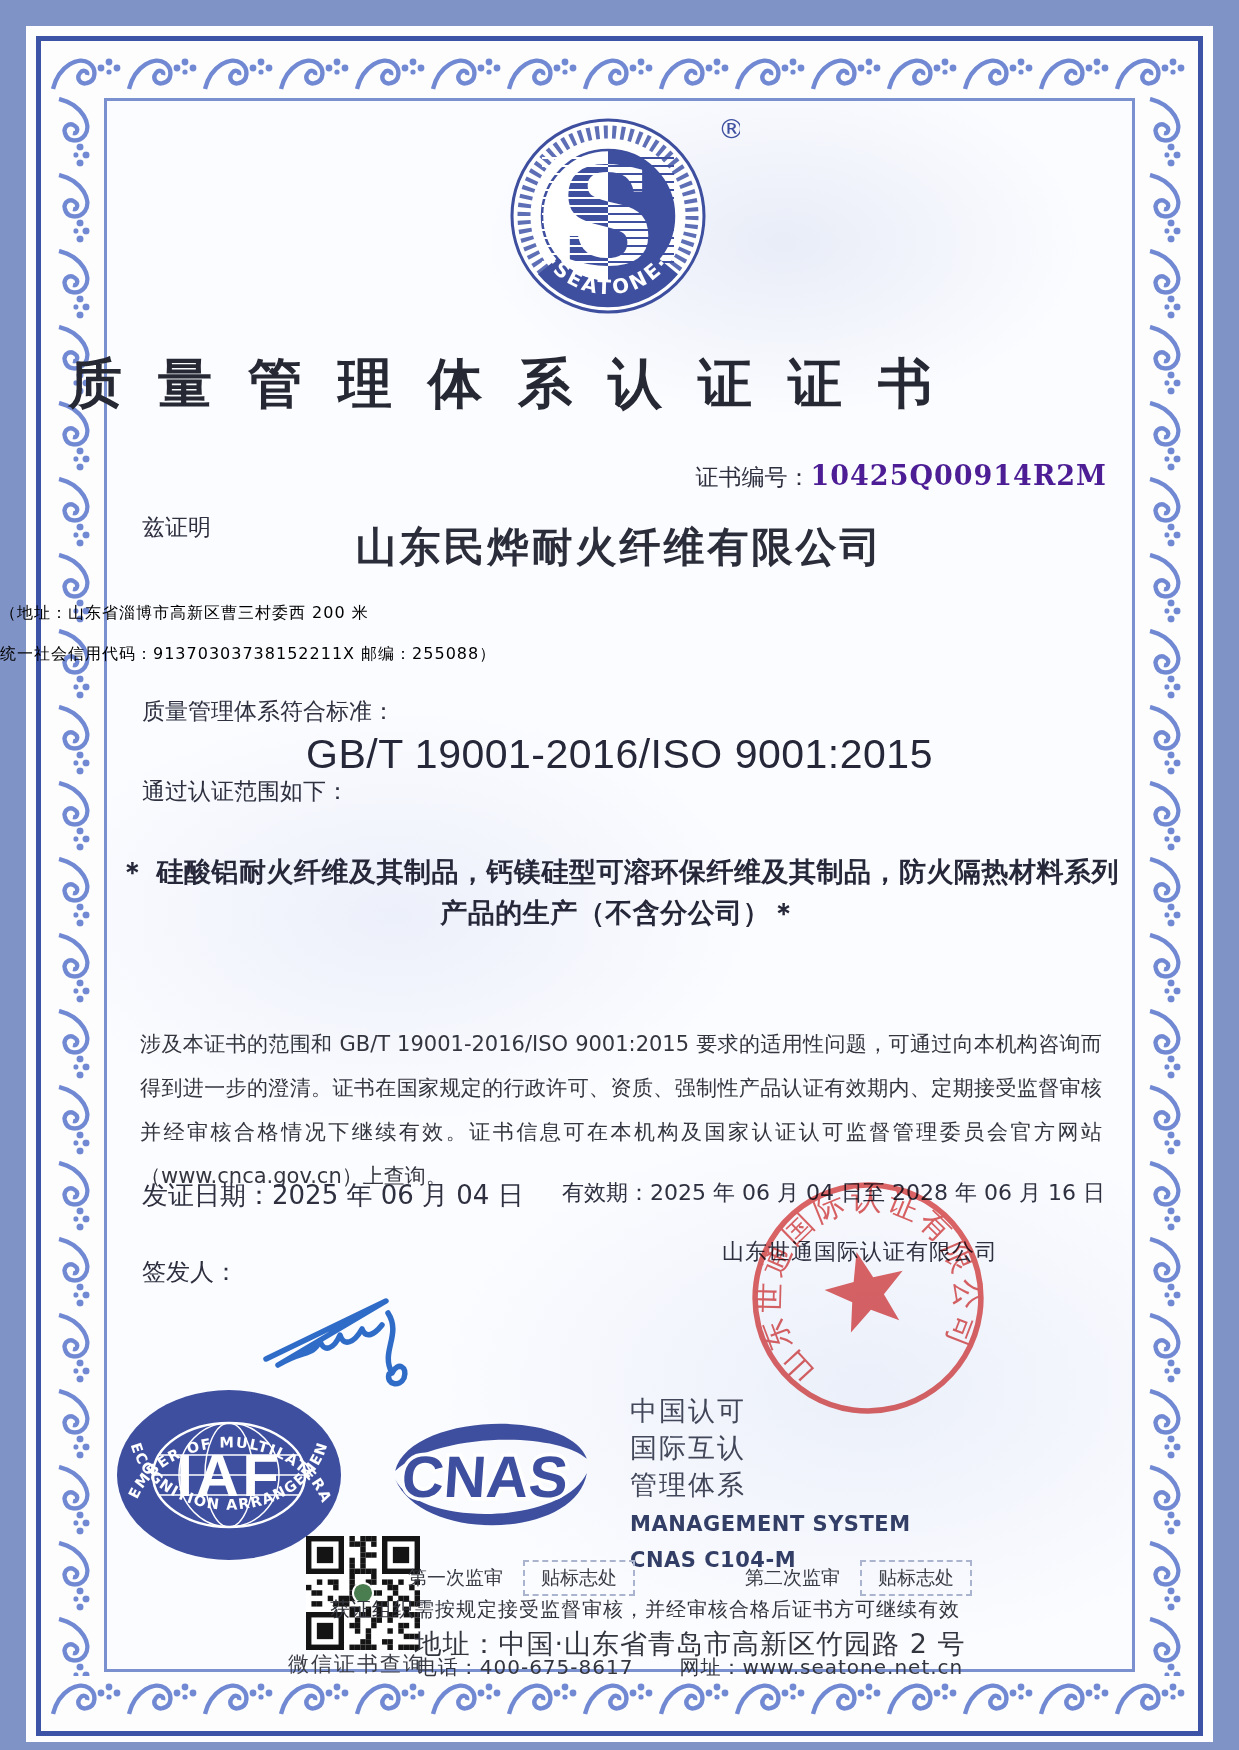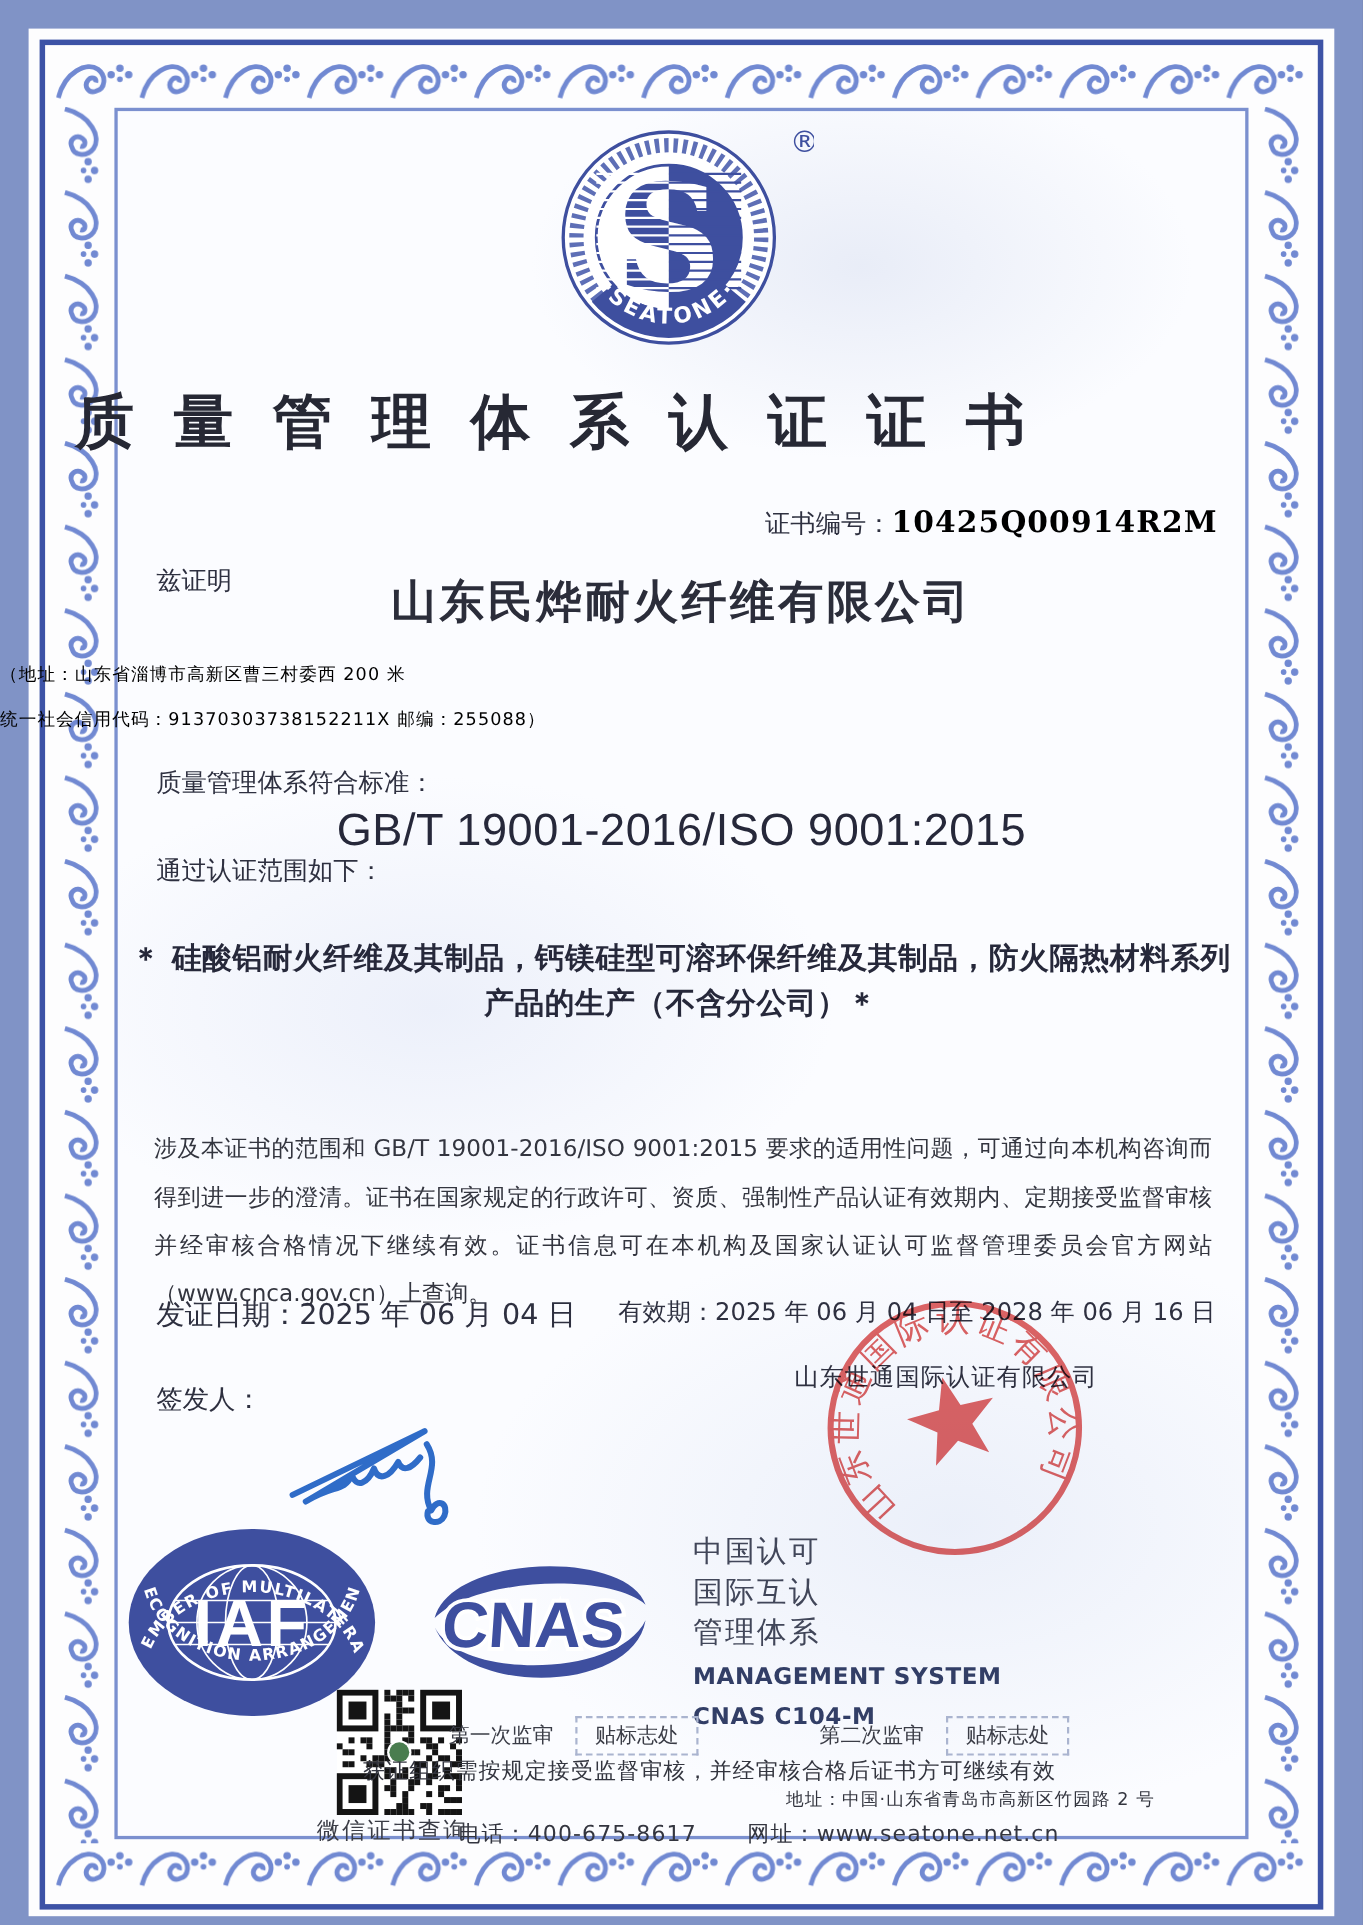--- a/index.html
+++ b/index.html
@@ -12,41 +12,41 @@
       radial-gradient(430px 250px at 66% 9%, rgba(210,218,238,.45), transparent 70%),
       radial-gradient(520px 300px at 28% 52%, rgba(224,230,246,.55), transparent 70%),
       radial-gradient(620px 380px at 74% 82%, rgba(219,227,244,.5), transparent 70%),
       #fbfcff;}
   .strip{position:absolute;}
   .content{position:absolute;left:0;top:0;width:1239px;height:1750px;}
   .abs{position:absolute;}
   .title{left:0;width:1000px;top:348px;text-align:center;font-family:"DejaVu Serif","Liberation Serif",serif;
          font-size:54px;font-weight:600;color:#262834;letter-spacing:36px;padding-left:36px;box-sizing:border-box;}
   .certno{top:460px;right:132px;font-size:23px;color:#2e3040;}
-  .certno b{font-family:"DejaVu Serif",serif;font-size:27px;color:#000000;letter-spacing:1px;}
+  .certno b{font-family:"DejaVu Serif",serif;font-size:27px;color:#4c1d95;letter-spacing:1px;}
   .label{font-size:23px;color:#2e3040;}
   .company{top:520px;left:0;width:1239px;text-align:center;font-size:41px;font-weight:700;color:#2b2d3a;letter-spacing:3px;}
   .addr{left:0;width:1239px;font-size:16px;color:#000000;letter-spacing:1px;}
   .standard{top:731px;left:0;width:1239px;text-align:center;font-family:"Liberation Sans",sans-serif;
             font-size:41px;font-weight:500;color:#26283a;letter-spacing:.5px;}
   .scope{top:851px;left:114px;width:1010px;text-align:center;font-size:27px;font-weight:700;
          color:#26283a;line-height:41px;letter-spacing:.5px;}
   .terms{top:1022px;left:140px;width:962px;font-size:21px;line-height:44px;text-align:justify;color:#33353f;}
   .dateL{top:1178px;left:142px;font-size:26px;color:#2e3040;}
   .dateR{top:1178px;right:134px;font-size:22px;color:#2e3040;}
   .certifier{top:1237px;left:620px;width:480px;text-align:center;font-size:22px;color:#2e3040;letter-spacing:1px;}
   .signer{top:1256px;left:142px;font-size:24px;color:#2e3040;}
   .cnblock{top:1392px;left:630px;line-height:37px;font-size:27px;color:#414659;letter-spacing:2px;}
   .cnblock .en{font-size:21px;font-weight:700;color:#323e66;letter-spacing:.5px;line-height:30px;margin-top:6px;}
   .qrcap{top:1650px;left:288px;width:175px;text-align:left;font-size:21px;color:#3a3c46;letter-spacing:2px;}
   .footrow{top:1560px;left:330px;width:720px;display:flex;justify-content:center;align-items:center;gap:20px;font-size:19px;color:#3a3c46;}
   .stickbox{border:2px dashed #aab4cf;padding:3px 16px;color:#3a3c46;}
   .gap{width:70px;}
   .footnote{top:1596px;left:330px;width:720px;font-size:20px;color:#33353f;letter-spacing:1px;}
-  .footaddr{top:1626px;left:330px;width:720px;text-align:right;font-size:16px;color:#33353f;letter-spacing:1px;}
+  .footaddr{top:1626px;left:330px;width:720px;text-align:center;font-size:27px;color:#33353f;letter-spacing:1px;}
   .foottel{top:1654px;left:330px;width:720px;text-align:center;font-size:20px;color:#33353f;letter-spacing:1px;}
   .foottel span.sp{display:inline-block;width:46px;}
   .stamp{mix-blend-mode:multiply;opacity:.92;}
 </style>
 </head>
 <body>
 
 <div class="page">
 
   <div class="layer bg-white1"></div>

